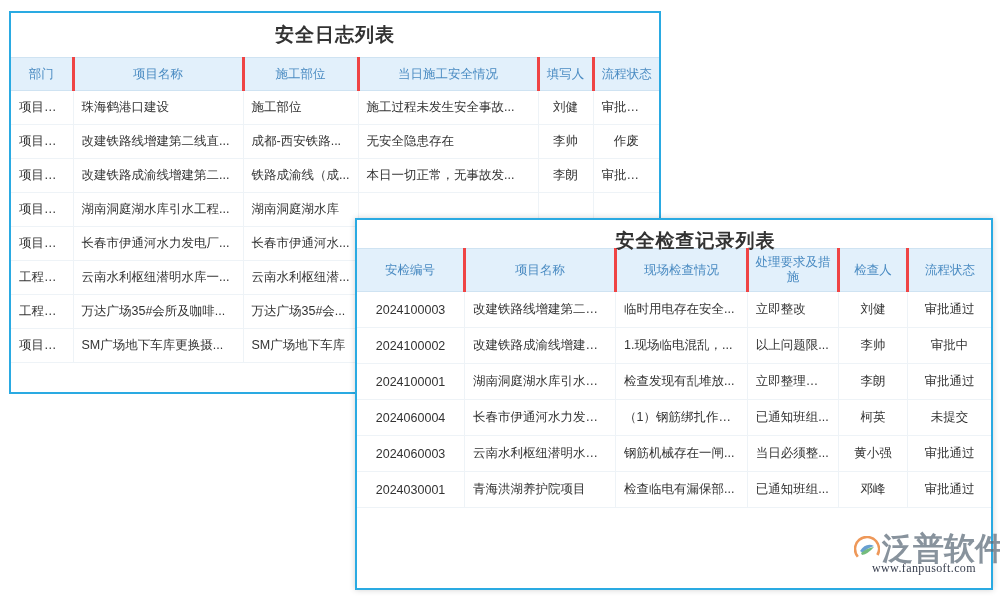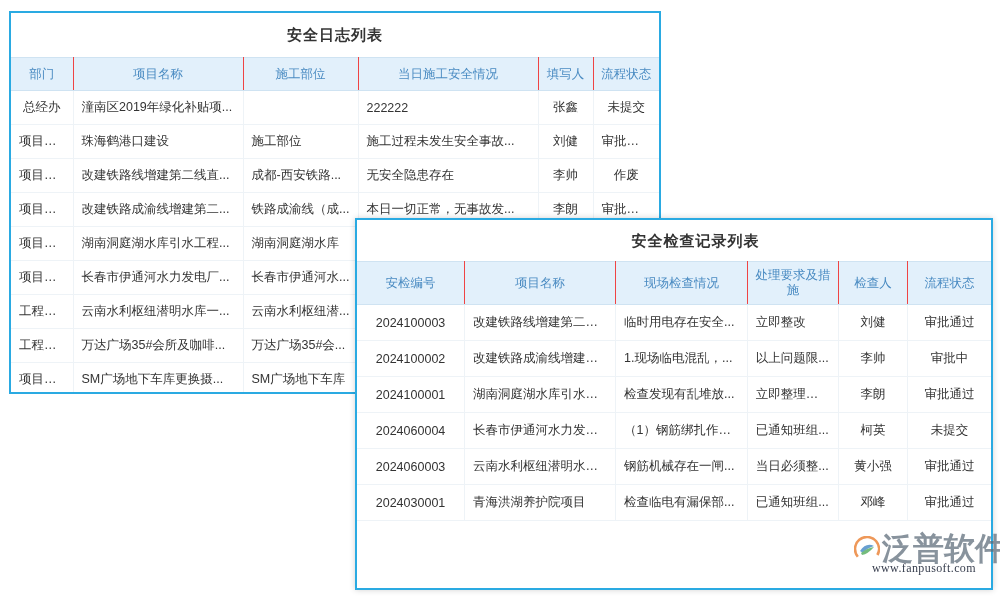--- a/index.html
+++ b/index.html
@@ -35,44 +35,44 @@
     left: 355px;
     top: 218px;
     width: 638px;
     height: 372px;
     z-index: 2;
     box-shadow: 0 0 6px rgba(0,0,0,0.18);
   }
 
   .panel-title {
     text-align: center;
-    font-size: 15px;
+    font-size: 19px;
     font-weight: bold;
     color: #333333;
     letter-spacing: 1px;
     box-sizing: border-box;
     background: #ffffff;
   }
   #panel-log .panel-title { height: 44px; line-height: 44px; }
-  #panel-check .panel-title { height: 41px; line-height: 41px; padding-left: 43px; }
+  #panel-check .panel-title { height: 28px; line-height: 41px; padding-left: 43px; }
 
   table.grid {
     width: 100%;
     border-collapse: collapse;
     table-layout: fixed;
     font-size: 12.5px;
   }
 
   table.grid thead th {
     background: #e2f0fb;
     color: #4a8bc2;
     font-weight: normal;
     font-size: 12.5px;
     text-align: center;
-    border-right: 1px solid #ef4444;
+    border-right: 3px solid #ef4444;
     border-top: 1px solid #cfe3f2;
     border-bottom: 1px solid #cfe3f2;
     padding: 6px 3px;
     line-height: 15px;
     box-sizing: border-box;
   }
   table.grid thead th:last-child { border-right: none; }
 
   #tbl-log thead th { height: 33px; }
   #tbl-check thead th { height: 40px; }
@@ -175,28 +175,20 @@
         <th>部门</th>
         <th>项目名称</th>
         <th>施工部位</th>
         <th>当日施工安全情况</th>
         <th>填写人</th>
         <th>流程状态</th>
       </tr>
     </thead>
     <tbody id="log-body">
         <tr>
-          <td class="c-dark c-center" title="总经办">总经办</td>
-          <td class="c-link c-left" title="潼南区2019年绿化补贴项...">潼南区2019年绿化补贴项...</td>
-          <td class="c-dark c-left" title=""></td>
-          <td class="c-dark c-left" title="222222">222222</td>
-          <td class="c-link c-center" title="张鑫">张鑫</td>
-          <td class="c-center st-unsub" title="未提交">未提交</td>
-        </tr>
-        <tr>
           <td class="c-dark c-center" title="项目三部">项目三部</td>
           <td class="c-link c-left" title="珠海鹤港口建设">珠海鹤港口建设</td>
           <td class="c-dark c-left" title="珠海鹤港口">施工部位</td>
           <td class="c-dark c-left" title="施工过程未发生安全事故...">施工过程未发生安全事故...</td>
           <td class="c-link c-center" title="刘健">刘健</td>
           <td class="c-center st-pass" title="审批通过">审批通过</td>
         </tr>
         <tr>
           <td class="c-dark c-center" title="项目一部">项目一部</td>
           <td class="c-link c-left" title="改建铁路线增建第二线直...">改建铁路线增建第二线直...</td>

